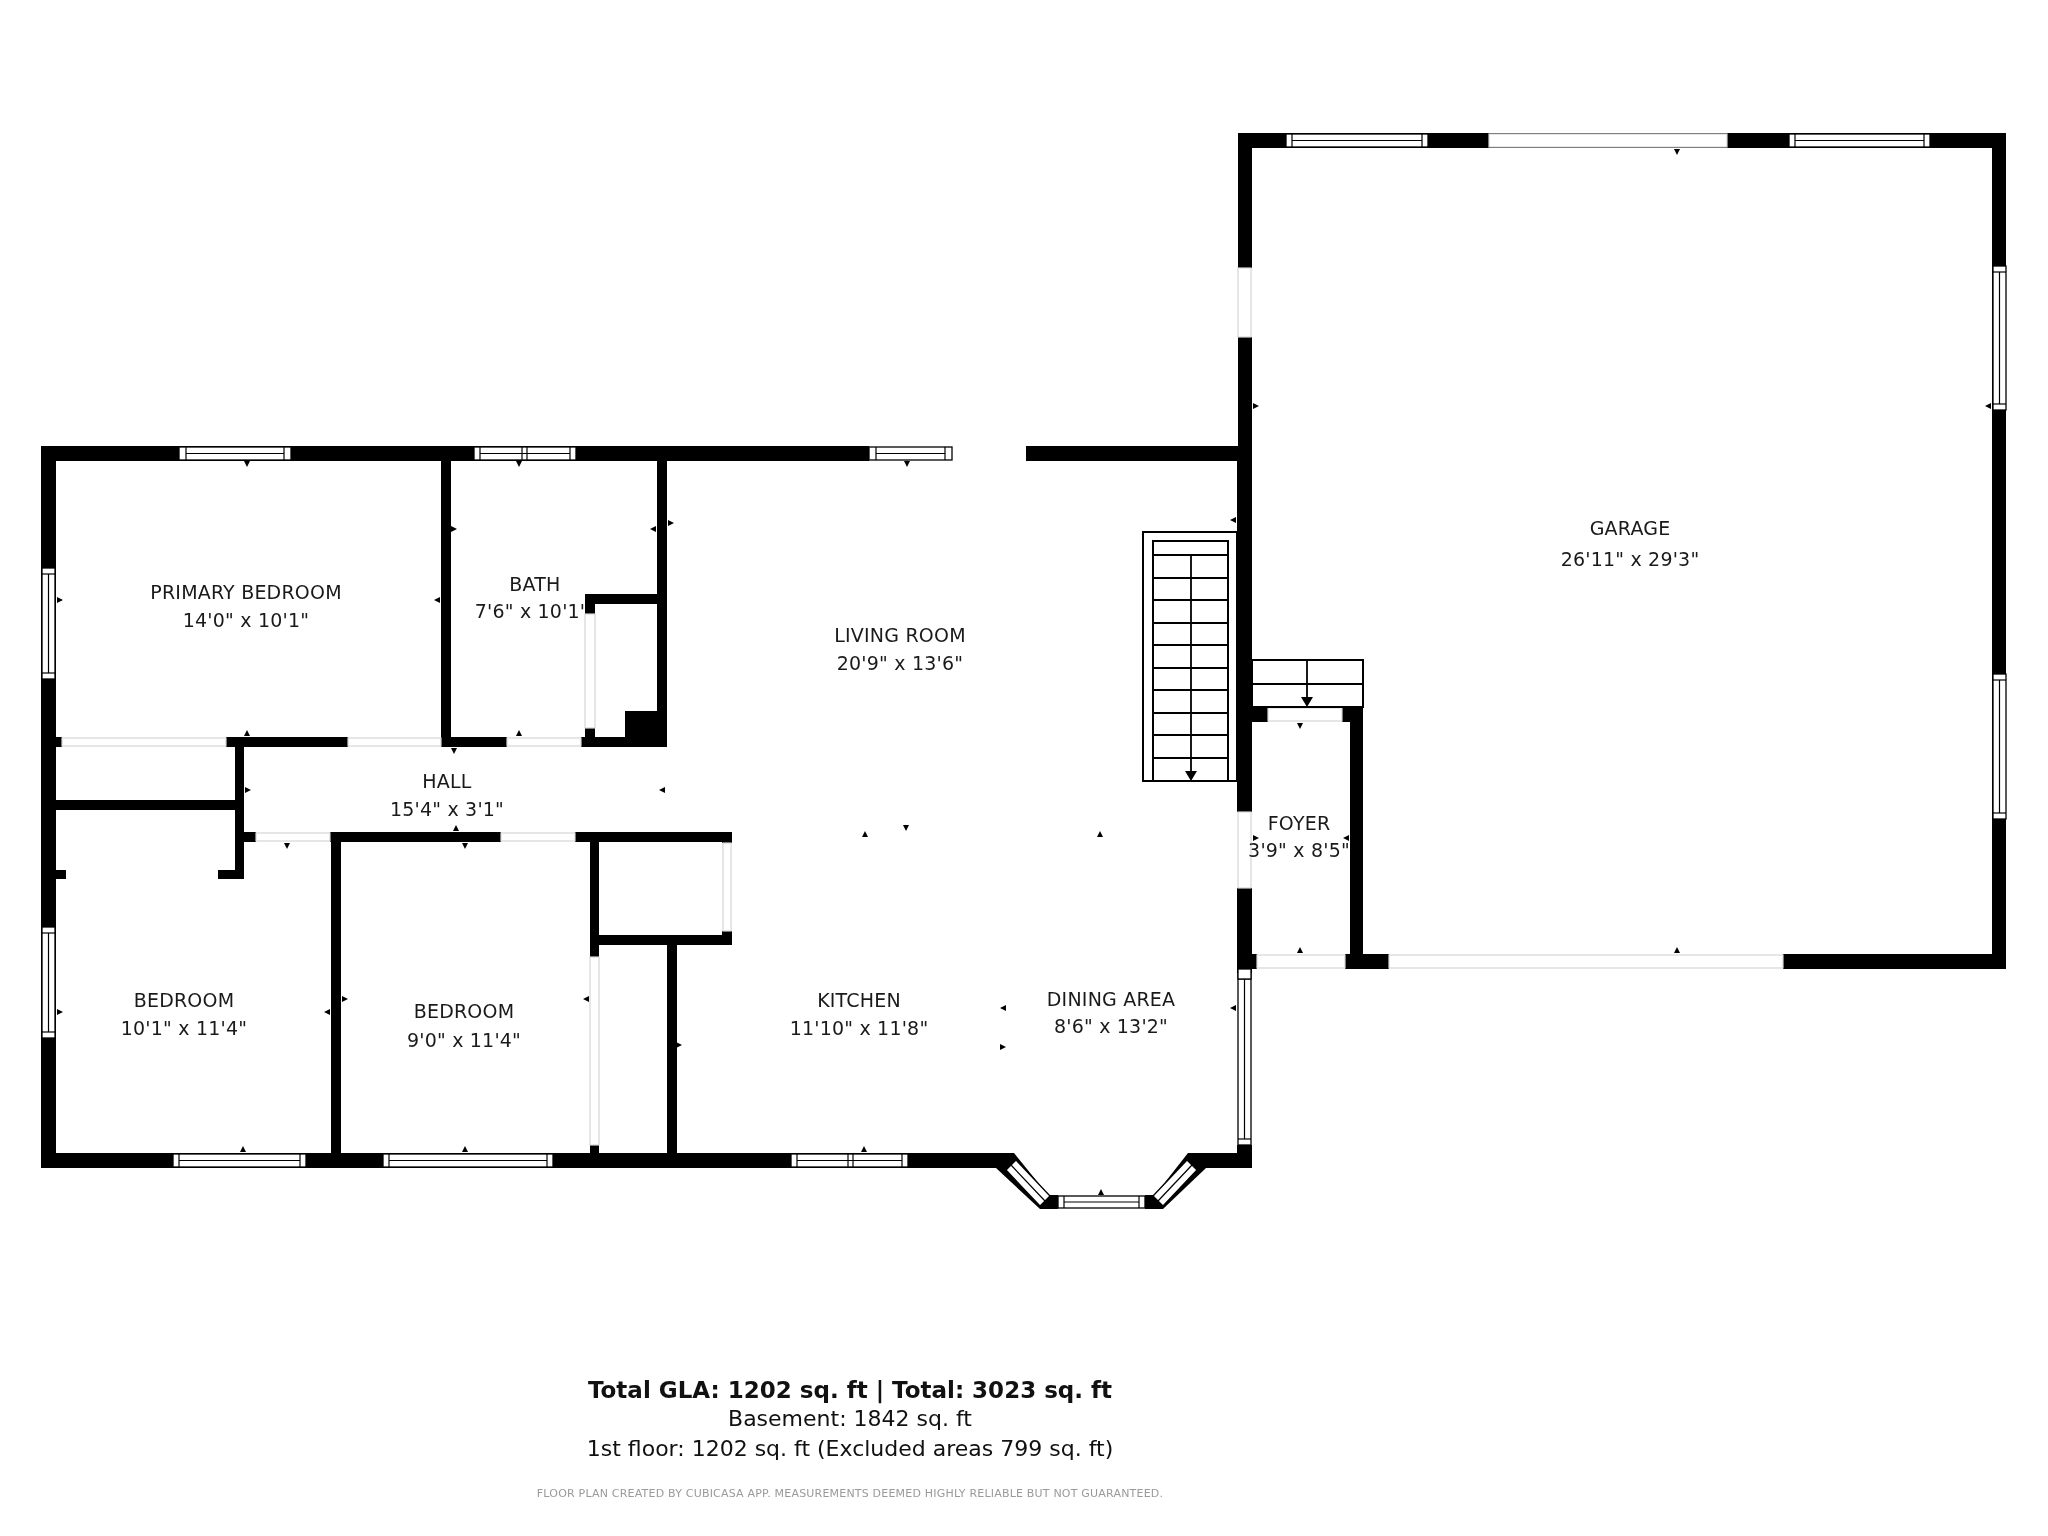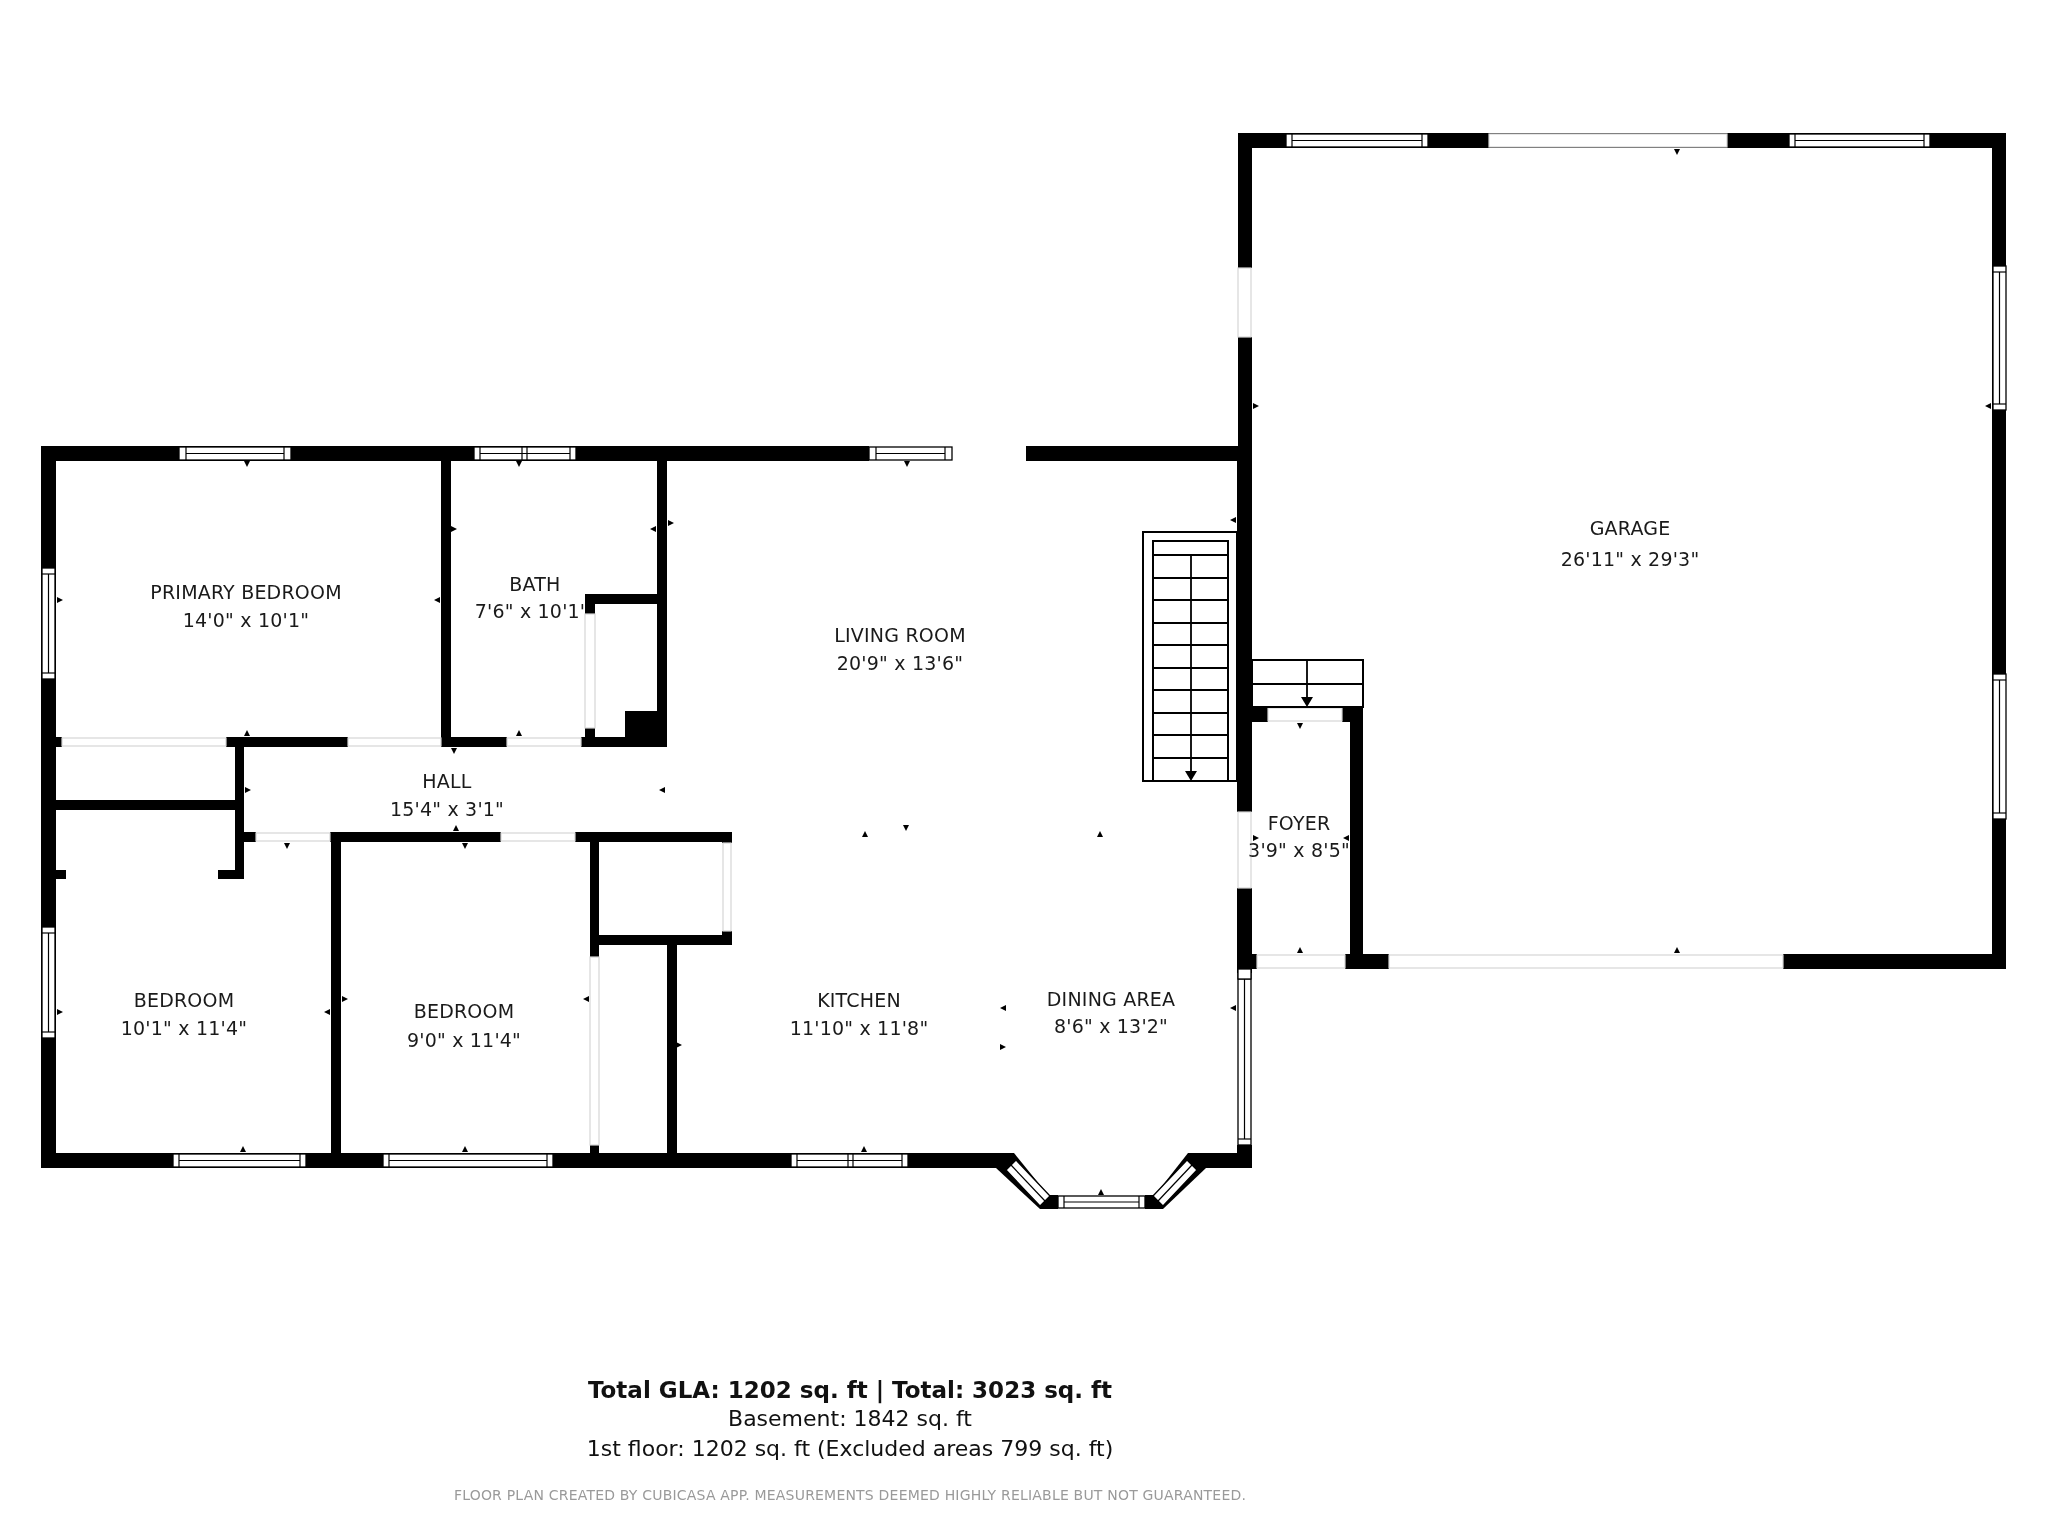--- a/index.html
+++ b/index.html
@@ -10,21 +10,21 @@
   .win-line { stroke: #000000; stroke-width: 1.2; fill: none; }
   .door-gap { fill: #ffffff; stroke: #d6d6d6; stroke-width: 1.2; }
   .stair { fill: #ffffff; stroke: #000000; stroke-width: 2; }
   .stair-line { stroke: #000000; stroke-width: 1.8; fill: none; }
   .marker { fill: #000000; }
   .room-name, .room-dim { font-family: "DejaVu Sans", "Liberation Sans", sans-serif; font-size: 19px; fill: #1a1a1a; text-anchor: middle; letter-spacing: 0.2px; }
   .summary { position: absolute; left: 0; width: 1700px; text-align: center; color: #111111; font-family: "DejaVu Sans", "Liberation Sans", sans-serif; }
   .summary-total { top: 1377px; font-size: 23px; font-weight: bold; }
   .summary-basement { top: 1406px; font-size: 22px; }
   .summary-floor { top: 1436px; font-size: 22px; }
-  .summary-footer { top: 1487px; font-size: 14px; color: #9a9a9a; letter-spacing: 0.2px; }
+  .summary-footer { top: 1487px; font-size: 11px; color: #9a9a9a; letter-spacing: 0.2px; }
 </style>
 </head>
 <body>
 
 <svg id="plan" width="2048" height="1536" viewBox="0 0 2048 1536" xmlns="http://www.w3.org/2000/svg">
 
   <g>
 
     <rect class="wall" x="41" y="446" width="828" height="15"></rect>
 

